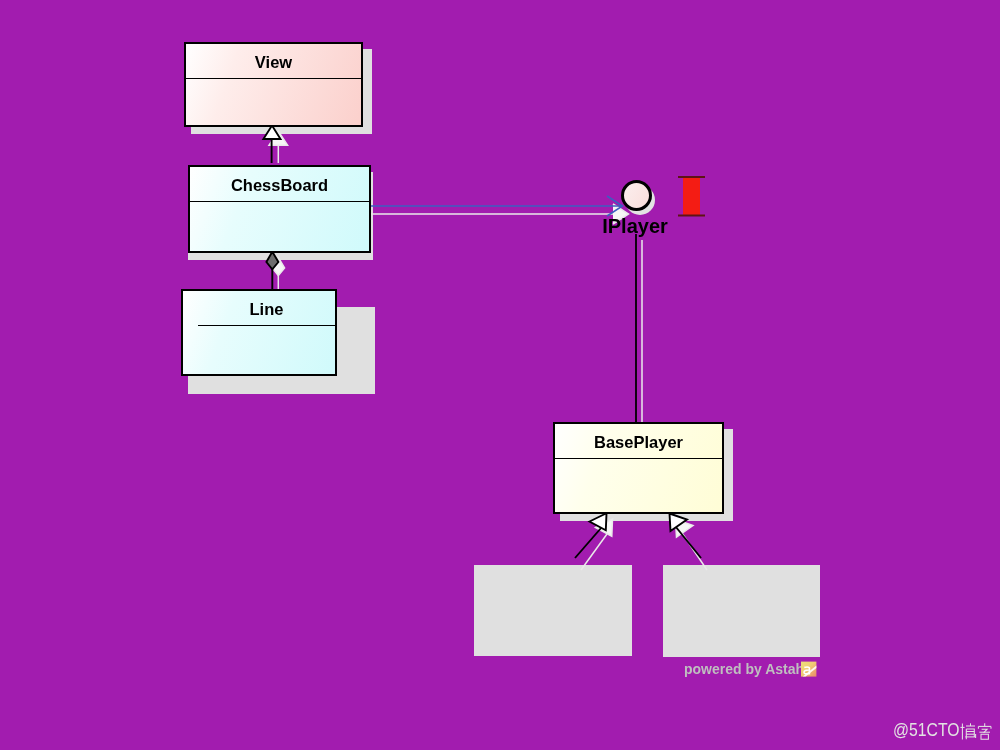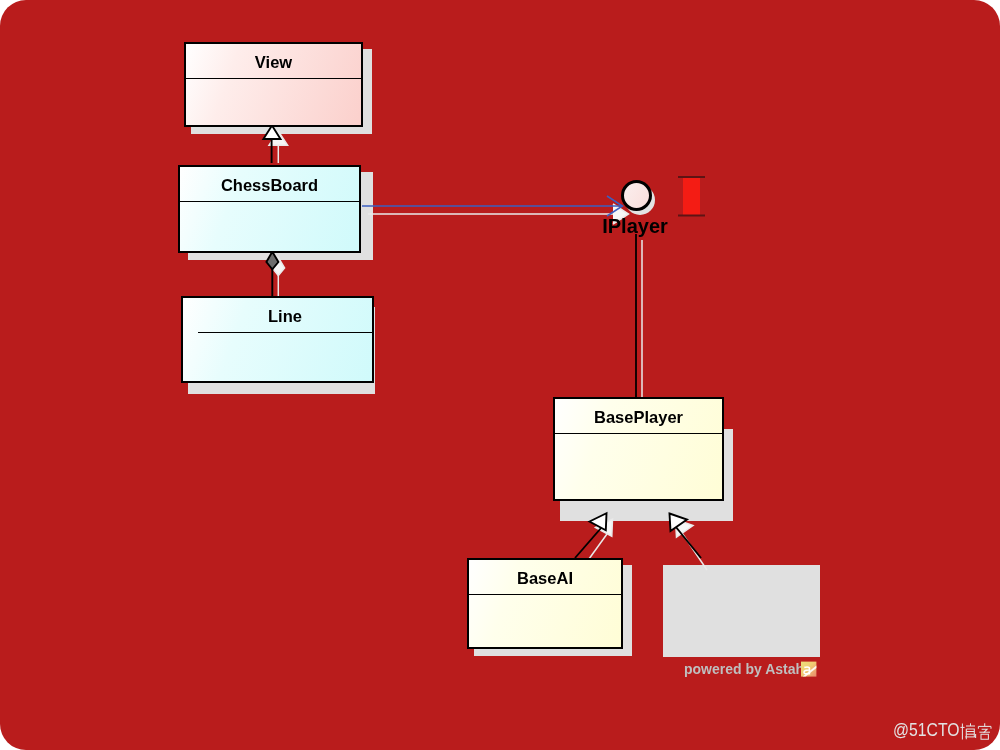--- a/index.html
+++ b/index.html
@@ -1,19 +1,19 @@
 <!DOCTYPE html>
 <html><head>
 <meta charset="utf-8">
 <title>UML Class Diagram</title>
 <style>
   html,body{margin:0;padding:0;}
   body{width:1000px;height:750px;background:#ffffff;overflow:hidden;
        font-family:"Liberation Sans",sans-serif;position:relative;}
-  #stage{position:absolute;left:0;top:0;width:1000px;height:750px;background:#b91c1c;border-radius:26px;}
+  #stage{position:absolute;left:0;top:0;width:1000px;height:750px;background:#a21caf;}
   svg.layer{position:absolute;left:0;top:0;width:1000px;height:750px;}
   .node{position:absolute;box-sizing:border-box;border:2.6px solid #000;z-index:3;}
   .node .title{display:flex;align-items:center;justify-content:center;
        font-weight:bold;font-size:16.5px;color:#000;box-sizing:border-box;
        -webkit-font-smoothing:antialiased;will-change:transform;padding-top:3px;
        border-bottom:1.6px solid #000;height:34.7px;}
   .node .body{box-sizing:border-box;}
   .shadow{position:absolute;background:#e0e0e0;z-index:1;}
   .iface-circle{position:absolute;border:3.8px solid #000;border-radius:50%;
        box-sizing:border-box;z-index:4;
@@ -85,39 +85,35 @@
       <path d="M701 558 L675.5 526.5" stroke="#000" stroke-width="1.9" fill="none"></path>
       <path d="M669.5 513.5 L687 519.5 L670.5 531 Z" stroke="#000" stroke-width="1.9" fill="#fff" stroke-linejoin="miter"></path>
     </g>
   </svg>
 
   <div class="node" style="left: 184px; top: 42px; width: 179px; height: 85px; background: linear-gradient(110deg, rgb(255, 255, 255) 0%, rgb(254, 237, 235) 27%, rgb(251, 208, 204) 100%);">
     <div class="title">View</div>
     <div class="body"></div>
   </div>
 
-  <div class="node" style="left: 178px; top: 165px; width: 183px; height: 88px; background: linear-gradient(110deg, rgb(255, 255, 255) 0%, rgb(231, 253, 253) 30%, rgb(208, 250, 251) 100%);">
+  <div class="node" style="left: 188px; top: 165px; width: 183px; height: 88px; background: linear-gradient(110deg, rgb(255, 255, 255) 0%, rgb(231, 253, 253) 30%, rgb(208, 250, 251) 100%);">
     <div class="title">ChessBoard</div>
     <div class="body"></div>
   </div>
 
-  <div class="node" style="left: 181px; top: 296px; width: 193px; height: 87px; background: linear-gradient(110deg, rgb(255, 255, 255) 0%, rgb(231, 253, 253) 30%, rgb(208, 250, 251) 100%); padding-left: 15px;">
+  <div class="node" style="left: 181px; top: 289px; width: 156px; height: 87px; background: linear-gradient(110deg, rgb(255, 255, 255) 0%, rgb(231, 253, 253) 30%, rgb(208, 250, 251) 100%); padding-left: 15px;">
     <div class="title">Line</div>
     <div class="body"></div>
   </div>
 
-  <div class="node" style="left: 553px; top: 397px; width: 171px; height: 104px; background: linear-gradient(110deg, rgb(255, 255, 255) 0%, rgb(255, 255, 236) 28%, rgb(255, 253, 214) 100%);">
+  <div class="node" style="left: 553px; top: 422px; width: 171px; height: 92px; background: linear-gradient(110deg, rgb(255, 255, 255) 0%, rgb(255, 255, 236) 28%, rgb(255, 253, 214) 100%);">
     <div class="title">BasePlayer</div>
     <div class="body"></div>
   </div>
 
-  <div class="node" style="left: 467px; top: 558px; width: 156px; height: 91px; background: linear-gradient(110deg, rgb(255, 255, 255) 0%, rgb(255, 255, 236) 28%, rgb(255, 253, 214) 100%);">
-    <div class="title">BaseAI</div>
-    <div class="body"></div>
-  </div>
 
 
   <div class="iface-circle" style="left: 620.5px; top: 179.5px; width: 31px; height: 31px;"></div>
   <div class="iface-label" style="left: 585px; top: 215px;">IPlayer</div>
 
   <svg class="layer" viewBox="0 0 1000 750" style="z-index:5">
     <rect x="683" y="177" width="17" height="39" fill="#f41c14"></rect>
     <rect x="678" y="176" width="27" height="2" fill="#5e1414"></rect>
     <rect x="678" y="214.5" width="27" height="2" fill="#5e1414"></rect>
   </svg>

